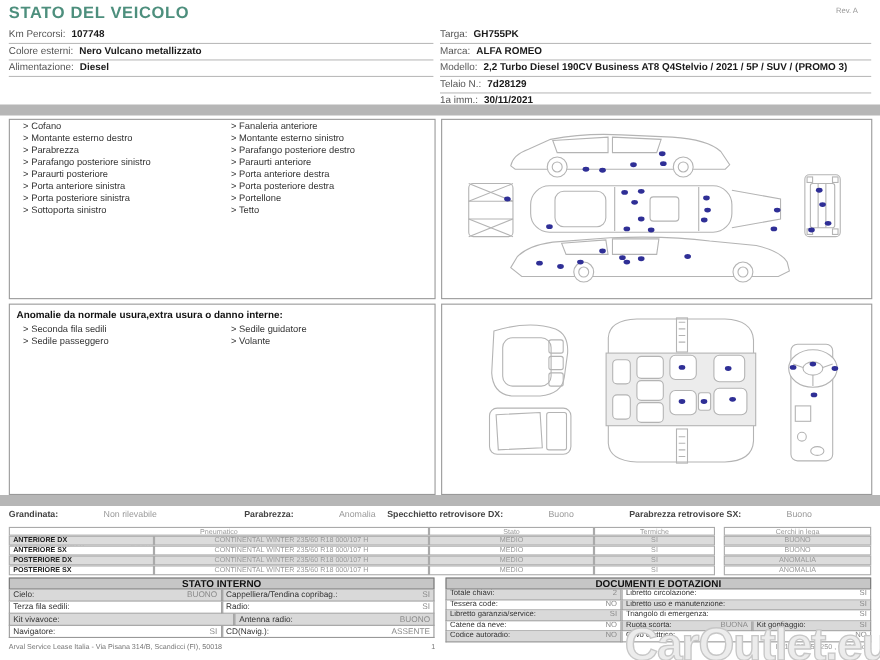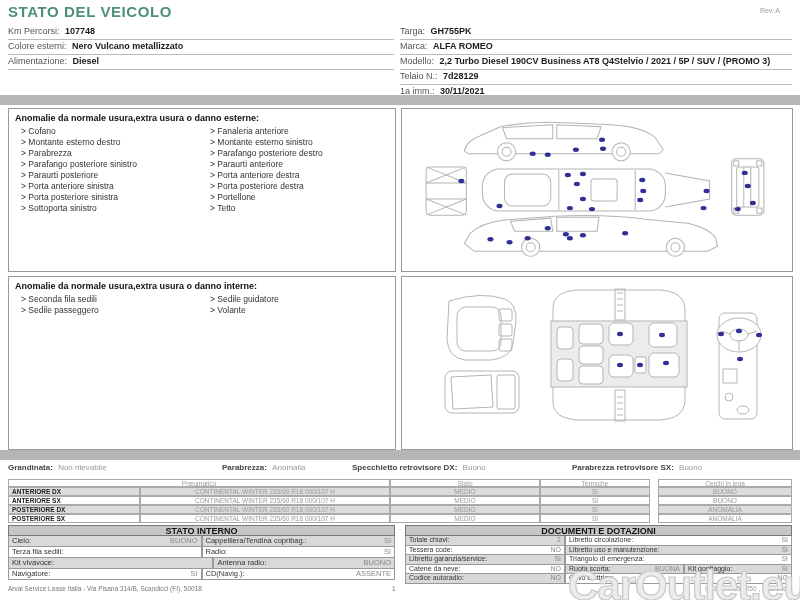--- a/index.html
+++ b/index.html
@@ -23,21 +23,21 @@
   #int-list{left:8px;top:276px;width:386px;height:172px;}
   #int-diagram{left:401px;top:276px;width:390px;height:172px;}
   .box-title{font-size:9px;font-weight:bold;color:#111;padding:4px 6px 3px 6px;}
   .cols{display:flex;padding:0 4px;}
   .col{width:50%;}
   .a-item{font-size:8.5px;line-height:11px;color:#333;padding-left:8px;white-space:nowrap;}
   .diagram-svg{display:block;width:100%;height:100%;}
   #status{left:0;top:463px;width:800px;height:18px;font-size:8px;}
   .st{position:absolute;white-space:nowrap;}
   .st .kv-lbl{color:#444;font-weight:bold;}
-  .st .kv-val{font-weight:normal;color:#999;}
+  .st .kv-val{font-weight:normal;color:#999;margin-left:36px;}
   #tyres{left:0;top:479px;width:800px;}
   .trow{display:flex;margin-left:8px;height:9px;}
   .trow.thead{height:8px;}
   .tcell{box-sizing:border-box;border:1px solid #aaa;font-size:6.5px;line-height:7.5px;
          color:#999;text-align:center;overflow:hidden;background:#fff;}
   .thead .tcell{color:#9a9a9a;}
   .tcell.pos{text-align:left;padding-left:3px;font-weight:bold;color:#222;}
   .tcell.sp{border:none;background:transparent;}
   .trow.shade .tcell:not(.sp){background:#dcdcdc;}
   .itable{font-size:7.5px;}
@@ -77,21 +77,20 @@
       <div class="kv-row"><span class="kv-lbl">Targa: </span><span class="kv-val">GH755PK</span></div>
       <div class="kv-row"><span class="kv-lbl">Marca: </span><span class="kv-val">ALFA ROMEO</span></div>
       <div class="kv-row"><span class="kv-lbl">Modello: </span><span class="kv-val">2,2 Turbo Diesel 190CV Business AT8 Q4Stelvio / 2021 / 5P / SUV / (PROMO 3)</span></div>
       <div class="kv-row"><span class="kv-lbl">Telaio N.: </span><span class="kv-val">7d28129</span></div>
       <div class="kv-row teal-border"><span class="kv-lbl">1a imm.: </span><span class="kv-val">30/11/2021</span></div>
     </div>
 
   <div class="abs bar bar1"></div>
 
   <div class="abs box" id="ext-list">
-    <div class="box-title">Anomalie da normale usura,extra usura o danno esterne:</div>
     <div class="cols">
       <div class="col" id="ext-col-l">
           <div class="a-item">&gt; Cofano</div>
           <div class="a-item">&gt; Montante esterno destro</div>
           <div class="a-item">&gt; Parabrezza</div>
           <div class="a-item">&gt; Parafango posteriore sinistro</div>
           <div class="a-item">&gt; Paraurti posteriore</div>
           <div class="a-item">&gt; Porta anteriore sinistra</div>
           <div class="a-item">&gt; Porta posteriore sinistra</div>
           <div class="a-item">&gt; Sottoporta sinistro</div>

